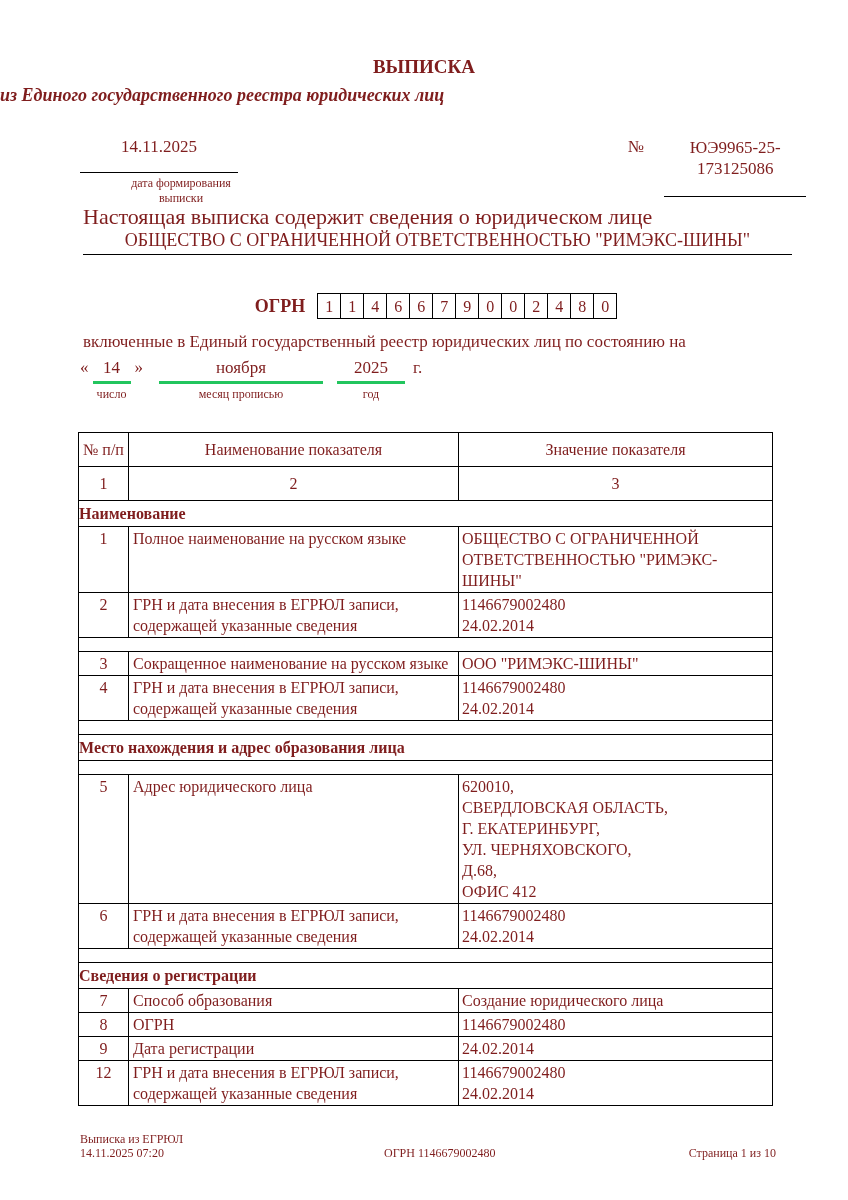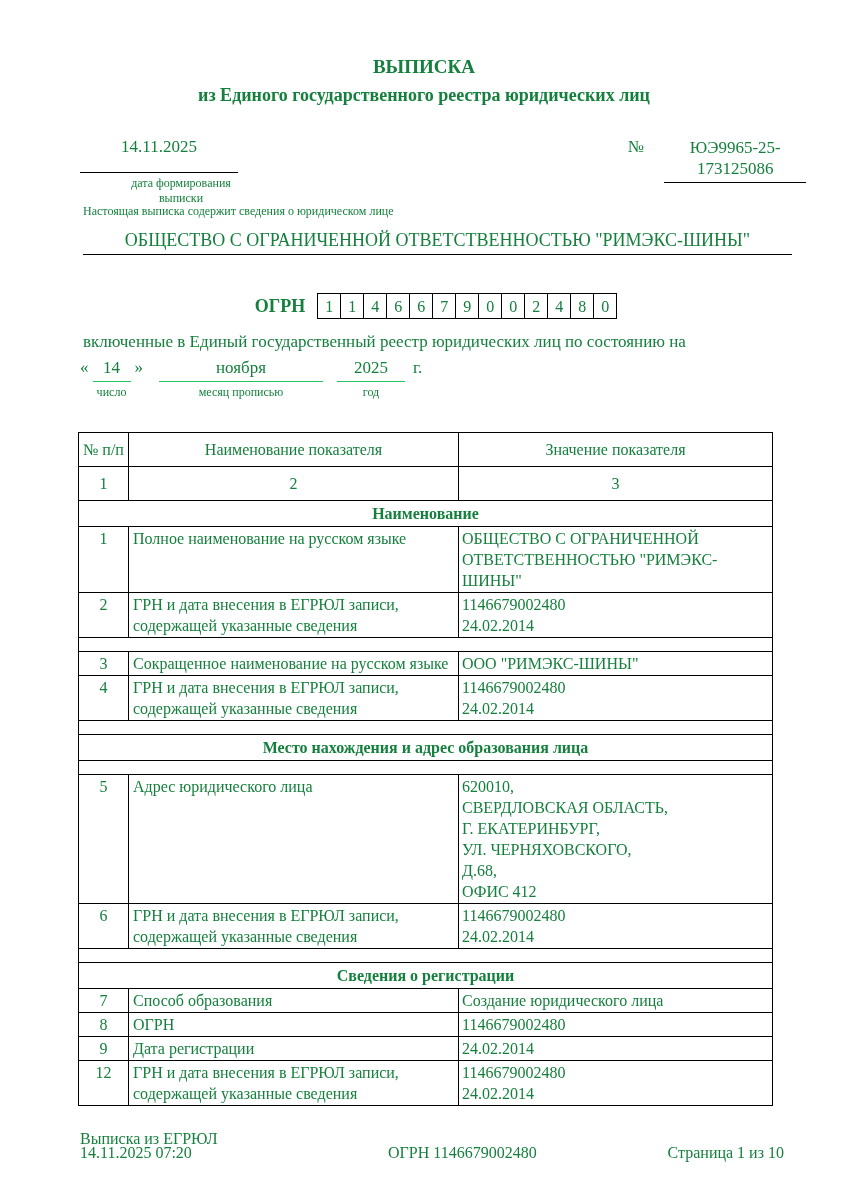--- a/index.html
+++ b/index.html
@@ -3,51 +3,51 @@
 <meta charset="utf-8">
 <style>
   * { box-sizing: border-box; margin: 0; padding: 0; }
   html, body { background: #ffffff; }
   .page {
     position: relative;
     width: 848px;
     height: 1200px;
     background: #fff;
     font-family: "Liberation Serif", serif;
-    color: #15803d;
+    color: #7f1d1d;
     overflow: hidden;
   }
   
   .doc-title {
     position: absolute; top: 56px; left: 0; width: 100%;
     text-align: center; font-size: 19px; font-weight: bold;
   }
   .doc-subtitle {
     position: absolute; top: 85px; left: 0; width: 100%;
-    text-align: center; font-size: 18px; font-weight: bold;
+    text-align: left; font-size: 18px; font-weight: bold; font-style: italic;
   }
   .date-block {
     position: absolute; top: 137px; left: 80px; width: 158px;
     text-align: center;
   }
   .date-block .date-value {
     display: block; font-size: 17px; padding-bottom: 15px;
     border-bottom: 1px solid #000;
   }
   .date-block .date-label { display: block; font-size: 12px; padding-top: 3px; margin-left: 44px; }
   .number-block {
     position: absolute; top: 137px; left: 628px;
     display: flex; align-items: flex-start; gap: 20px; font-size: 17px;
   }
   .number-lines {
     width: 142px; text-align: center; border-bottom: 1px solid #000;
-    padding-bottom: 3px; line-height: 21px;
-  }
-  
-  .intro-line { position: absolute; top: 204px; left: 83px; font-size: 12px; }
+    padding-bottom: 17px; line-height: 21px;
+  }
+  
+  .intro-line { position: absolute; top: 204px; left: 83px; font-size: 22px; }
   .company-block { position: absolute; top: 230px; left: 83px; width: 709px; text-align: center; }
   .company-name {
     display: block; font-size: 18px; padding-bottom: 3px;
     border-bottom: 1px solid #000;
   }
   .company-label { display: block; font-size: 12px; padding-top: 2px; }
   .ogrn-row {
     position: absolute; top: 293px; left: 0; width: 100%;
     display: flex; justify-content: center; align-items: center;
     transform: translateX(12px);
@@ -60,21 +60,21 @@
   }
   .ogrn-box:first-child { margin-left: 0; }
   .included-line { position: absolute; top: 332px; left: 83px; font-size: 17px; }
   
   .asof-line {
     position: absolute; top: 358px; left: 76px;
     display: flex; align-items: flex-start; font-size: 17px;
   }
   .asof-quote { padding: 0 4px; }
   .dl-group { display: inline-flex; flex-direction: column; text-align: center; }
-  .dl-value { border-bottom: 1px solid #22c55e; padding: 0 10px 3px 10px; }
+  .dl-value { border-bottom: 3px solid #22c55e; padding: 0 10px 3px 10px; }
   .dl-label { font-size: 12px; padding-top: 3px; }
   .dl-day .dl-value { min-width: 38px; }
   .dl-month { margin-left: 12px; }
   .dl-month .dl-value { min-width: 164px; }
   .dl-year { margin-left: 14px; }
   .dl-year .dl-value { min-width: 68px; }
   .asof-suffix { margin-left: 8px; }
   
   .main-table {
     position: absolute; top: 432px; left: 78px;
@@ -82,26 +82,26 @@
     table-layout: fixed;
   }
   .main-table td {
     border: 1px solid #000; vertical-align: top; line-height: 21px;
     padding: 1px 3px;
   }
   .main-table .hdr { text-align: center; padding: 6px 0; }
   .main-table .num { text-align: center; padding: 1px 0; }
   .main-table .name { padding: 1px 2px 1px 4px; }
   .main-table .value { padding: 1px 2px 1px 3px; white-space: pre-line; }
-  .main-table .section { font-weight: bold; text-align: center; padding: 2px 0; }
+  .main-table .section { font-weight: bold; text-align: left; padding: 2px 0; }
   .main-table .spacer { height: 14px; padding: 0; }
   
   .footer {
-    position: absolute; top: 1130px; left: 80px; right: 64px; height: 30px;
-    font-size: 16px; line-height: 14px;
+    position: absolute; top: 1130px; left: 80px; right: 72px; height: 30px;
+    font-size: 12px; line-height: 14px;
   }
   .footer-left { position: absolute; left: 0; bottom: 0; }
   .footer-center {
     position: absolute; left: 50%; transform: translateX(-44px); bottom: 0;
   }
   .footer-right { position: absolute; right: 0; bottom: 0; }
 </style>
 </head>
 <body>
 

